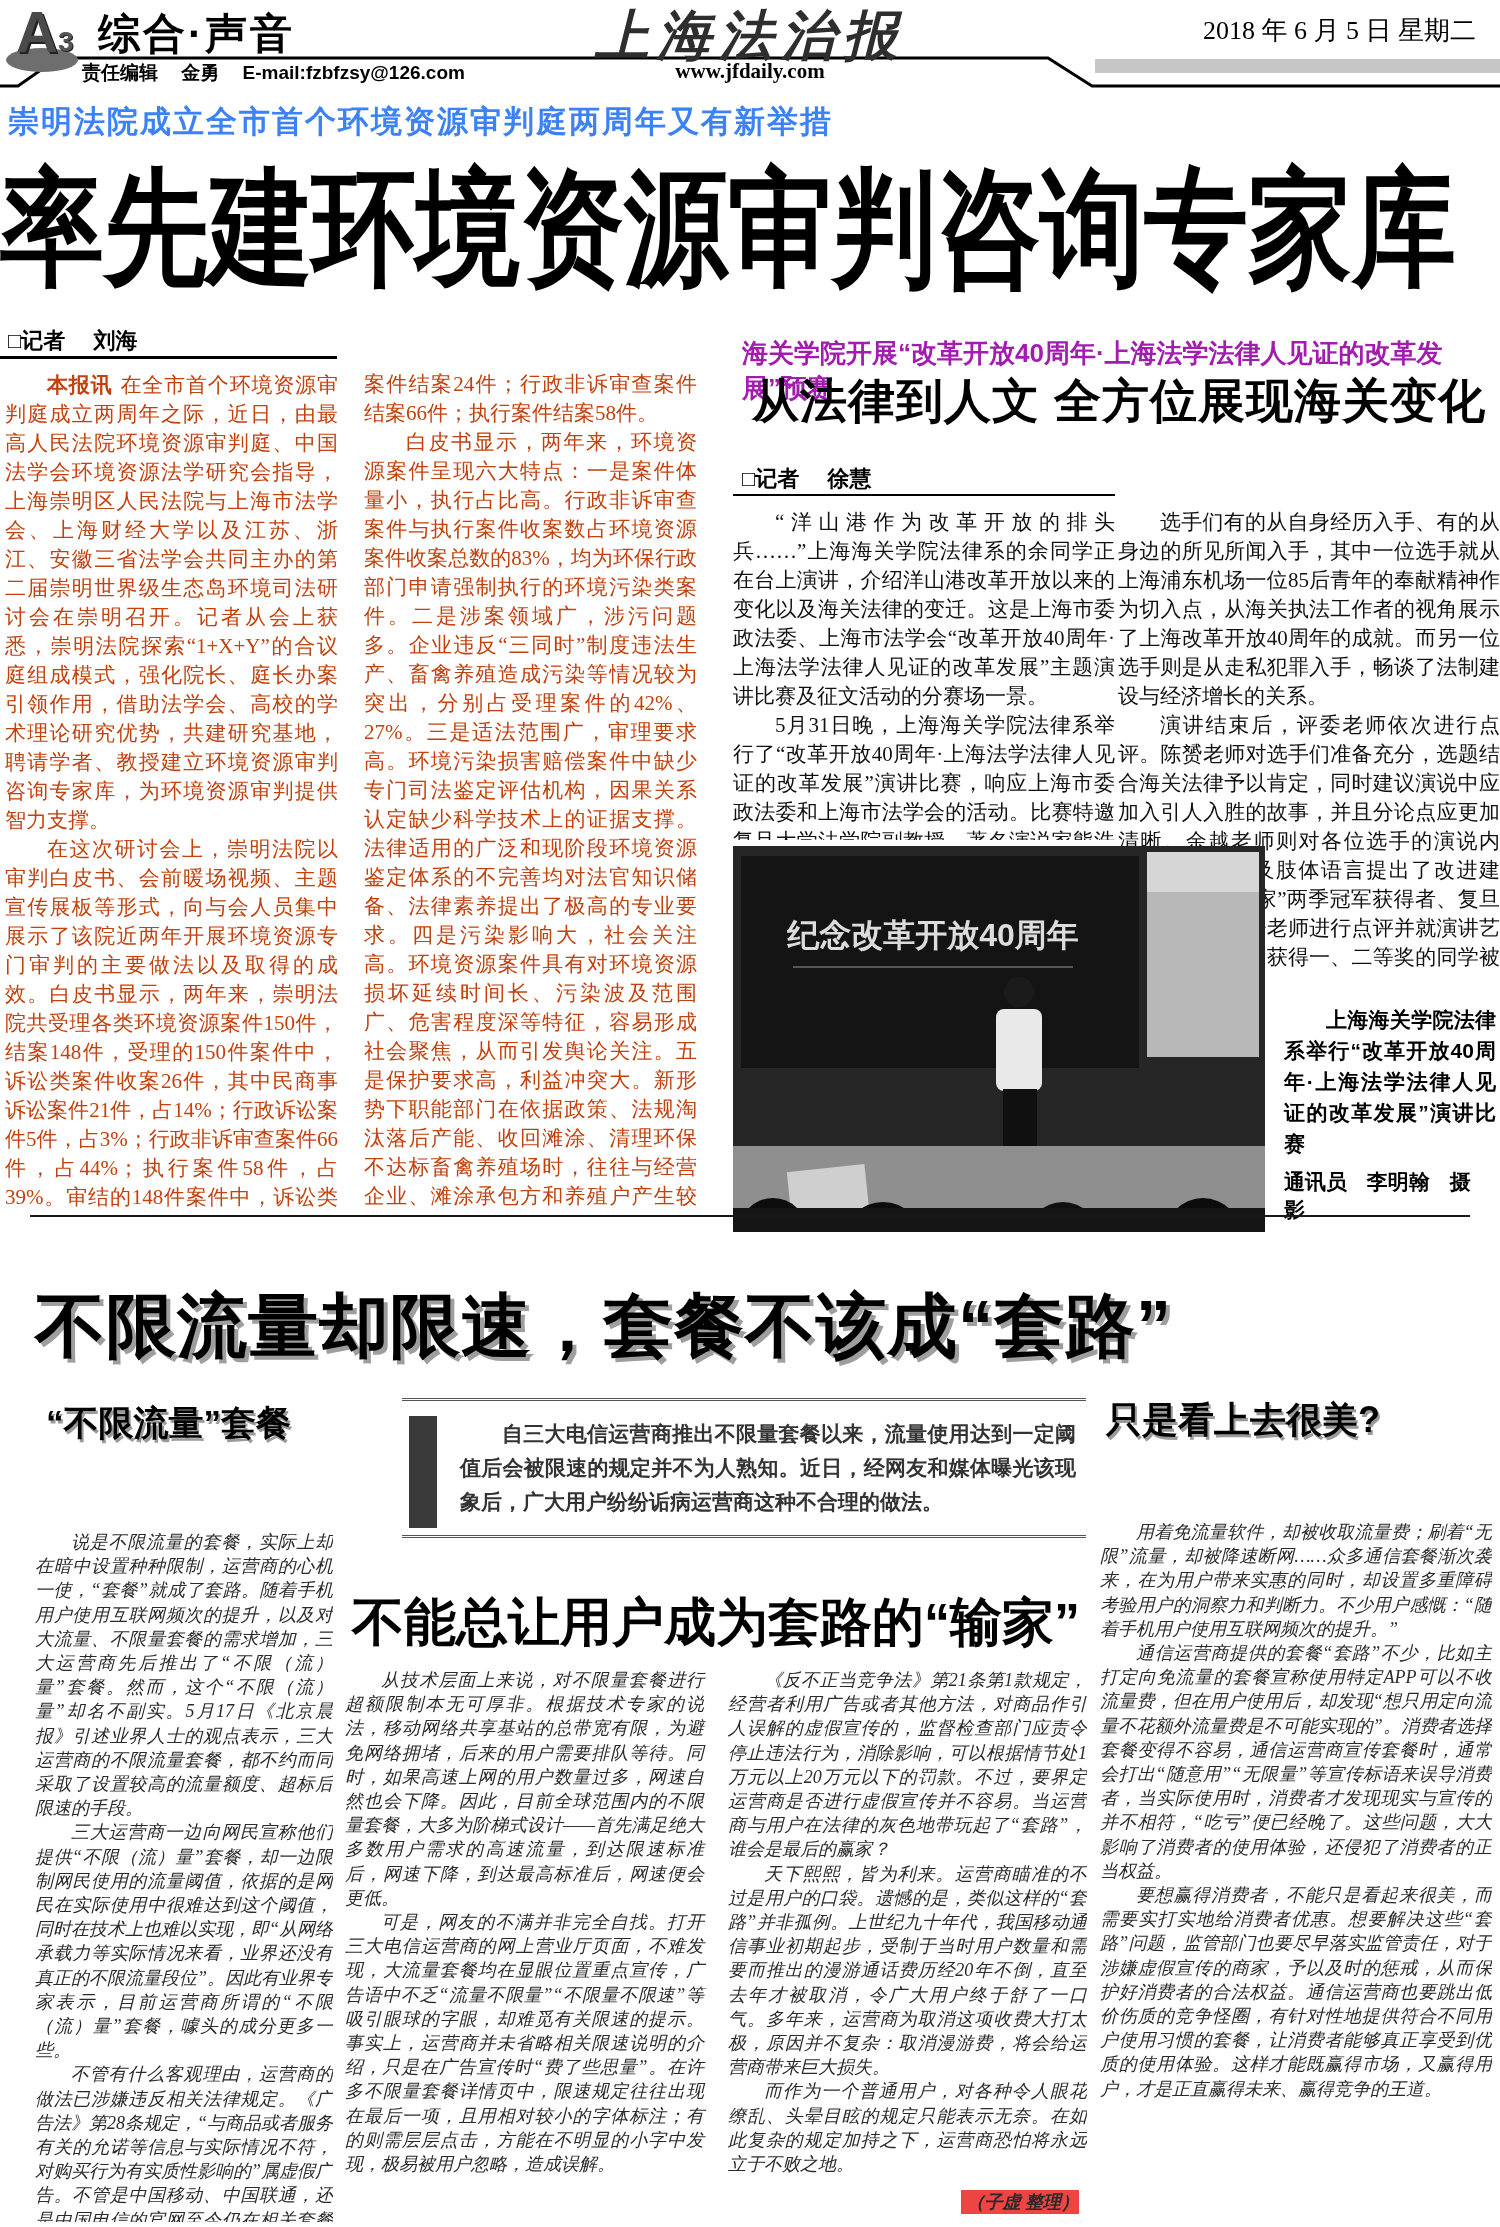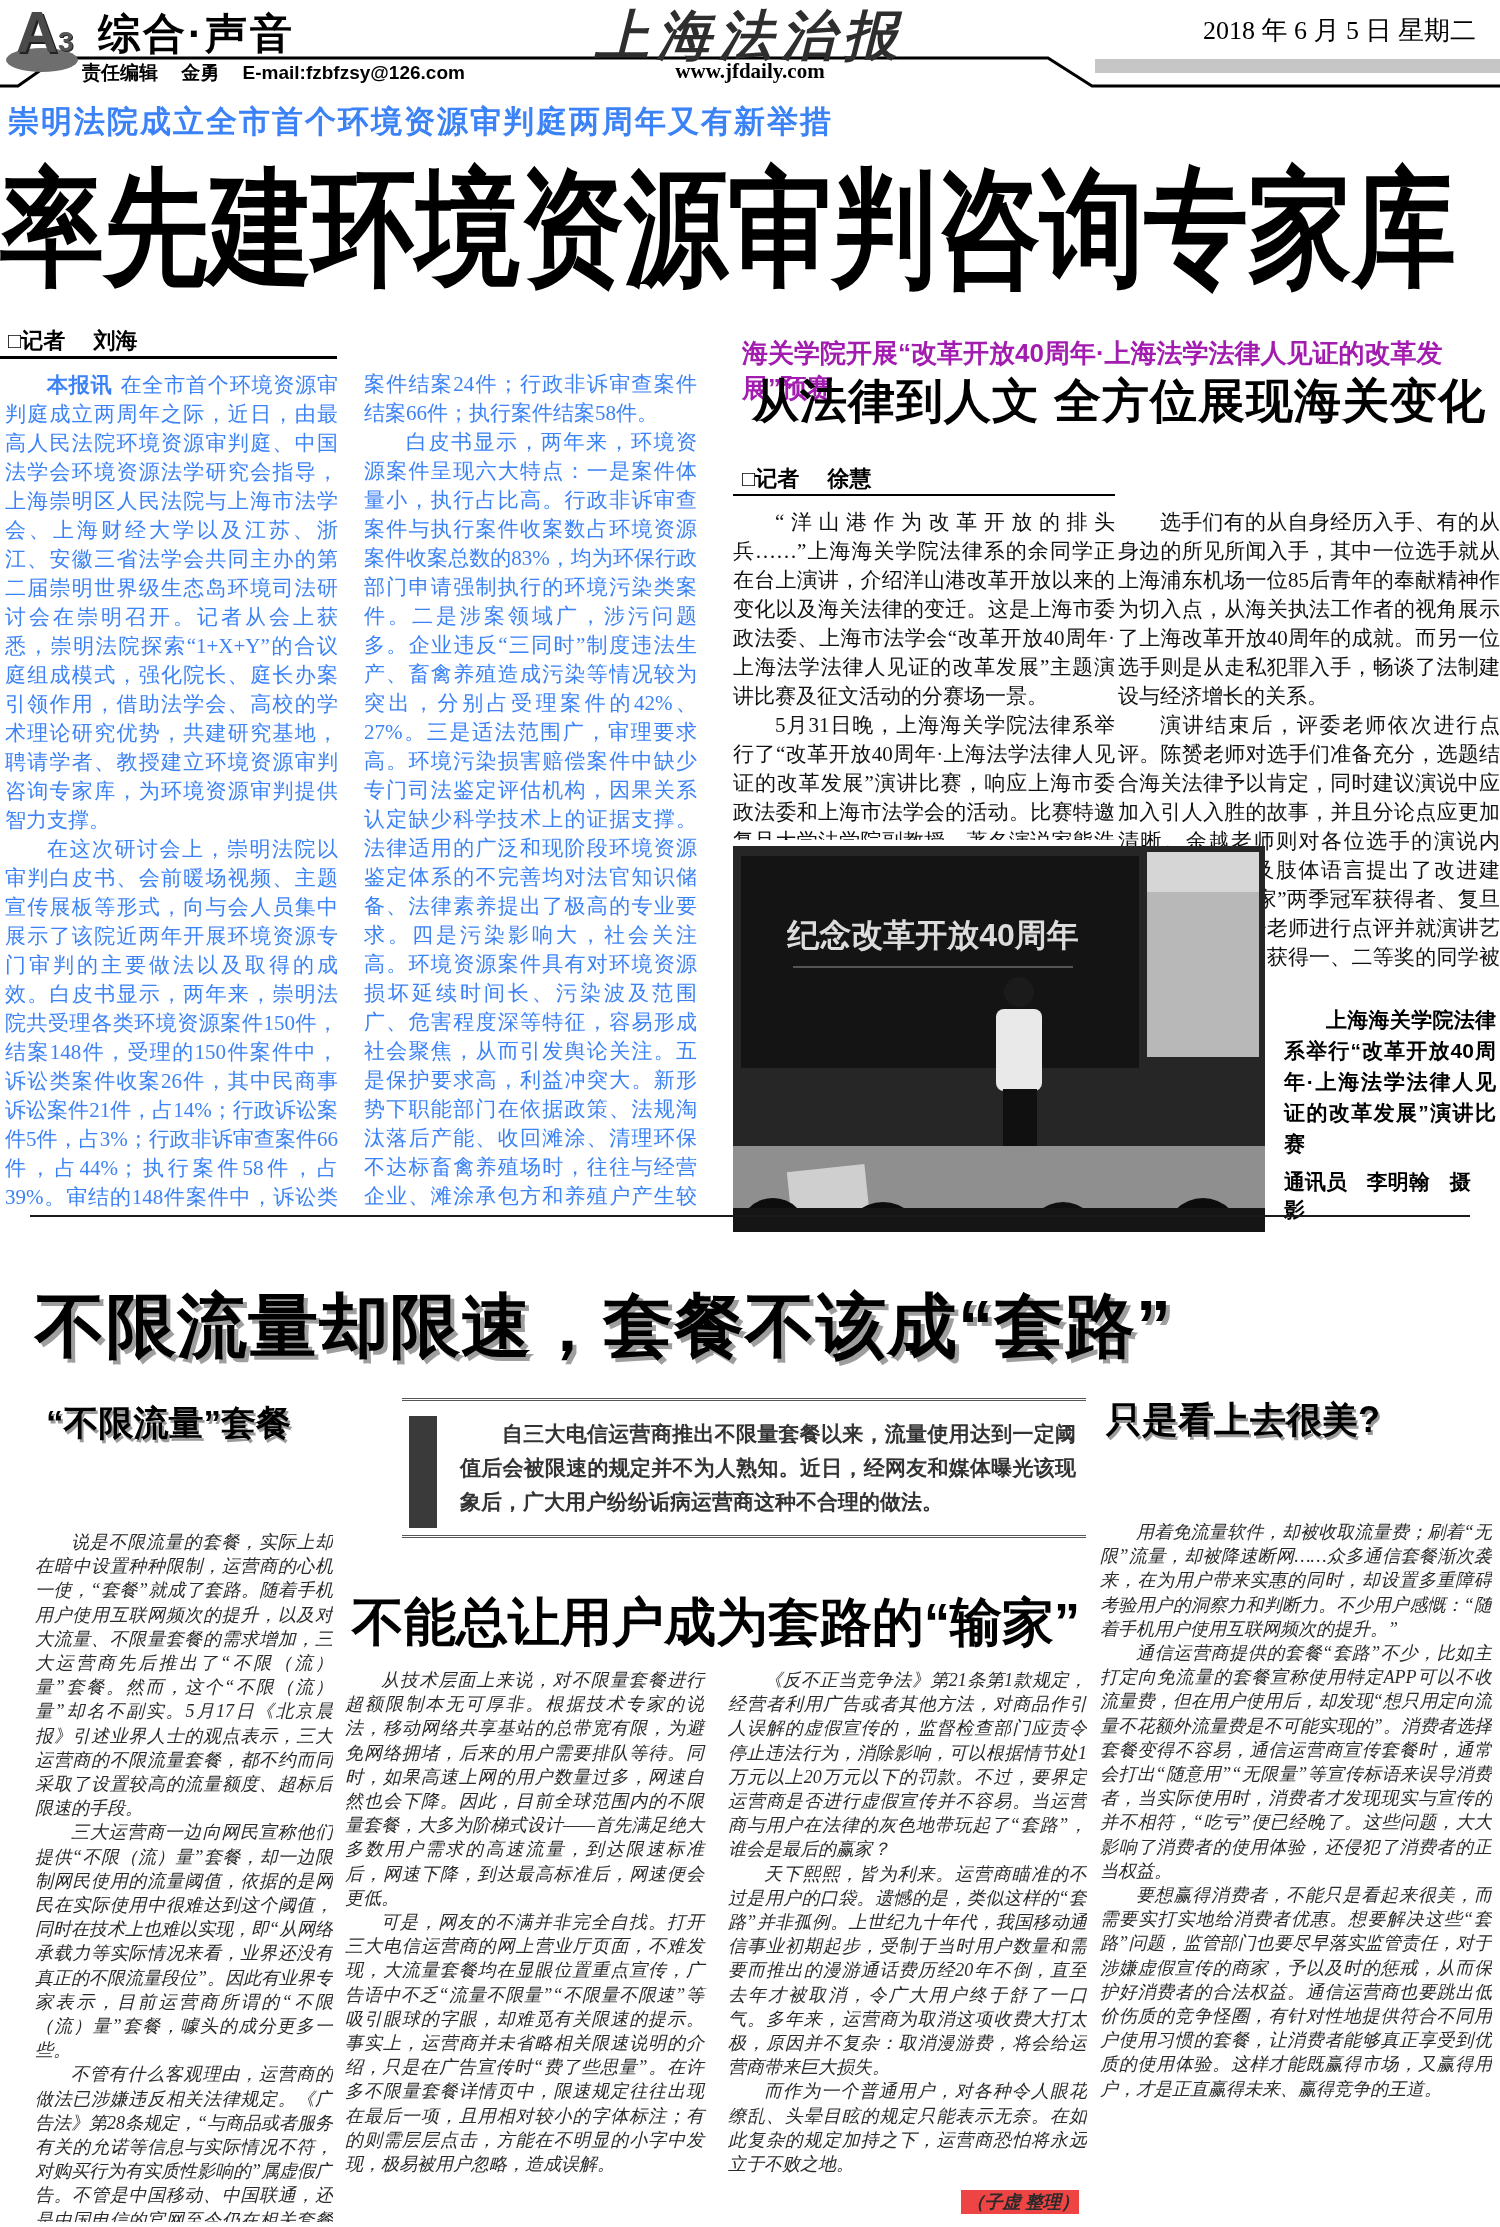--- a/index.html
+++ b/index.html
@@ -23,21 +23,21 @@
 
   
   .kicker{left:8px;top:101px;font-family:"Liberation Sans",sans-serif;font-size:31px;font-weight:bold;letter-spacing:2px;color:#3b82f6;}
   .main-headline{left:0px;top:162px;width:1500px;font-family:"Liberation Sans",sans-serif;font-size:104px;font-weight:900;line-height:1.05;white-space:nowrap;letter-spacing:0px;transform:scaleY(1.22);transform-origin:top left;text-align:justify;color:#000;}
   .main-headline:after{content:"";display:inline-block;width:100%;}
   .byline{font-family:"Liberation Sans",sans-serif;font-size:22px;font-weight:bold;color:#000;}
   .byline .name{margin-left:22px;}
   .lead-byline{left:8px;top:326px;}
   .lead-byline-rule{left:0px;top:356px;width:337px;height:3px;background:#000;}
   .lead-body{left:5px;top:370px;width:692px;height:866px;column-count:2;column-gap:26px;column-fill:auto;overflow:hidden;
-             font-size:21px;line-height:29px;text-align:justify;color:#3b82f6;}
+             font-size:21px;line-height:29px;text-align:justify;color:#c2410c;}
   .para{margin:0;text-indent:2em;}
   .lede b{font-family:"Liberation Sans",sans-serif;margin-right:8px;}
 
   
   .r-kicker{left:742px;top:336px;font-family:"Liberation Sans",sans-serif;font-size:26px;font-weight:bold;color:#a21caf;}
   .r-headline{left:752px;top:370px;font-family:"Liberation Sans",sans-serif;font-size:47px;font-weight:900;letter-spacing:1px;color:#000;white-space:nowrap;}
   .r-byline{left:742px;top:464px;}
   .r-byline-rule{left:733px;top:494px;width:382px;height:2px;background:#000;}
   .r-col{font-size:21px;line-height:29px;text-align:justify;color:#111;overflow:hidden;}
   .r-col-a{left:733px;top:508px;width:382px;height:332px;}

